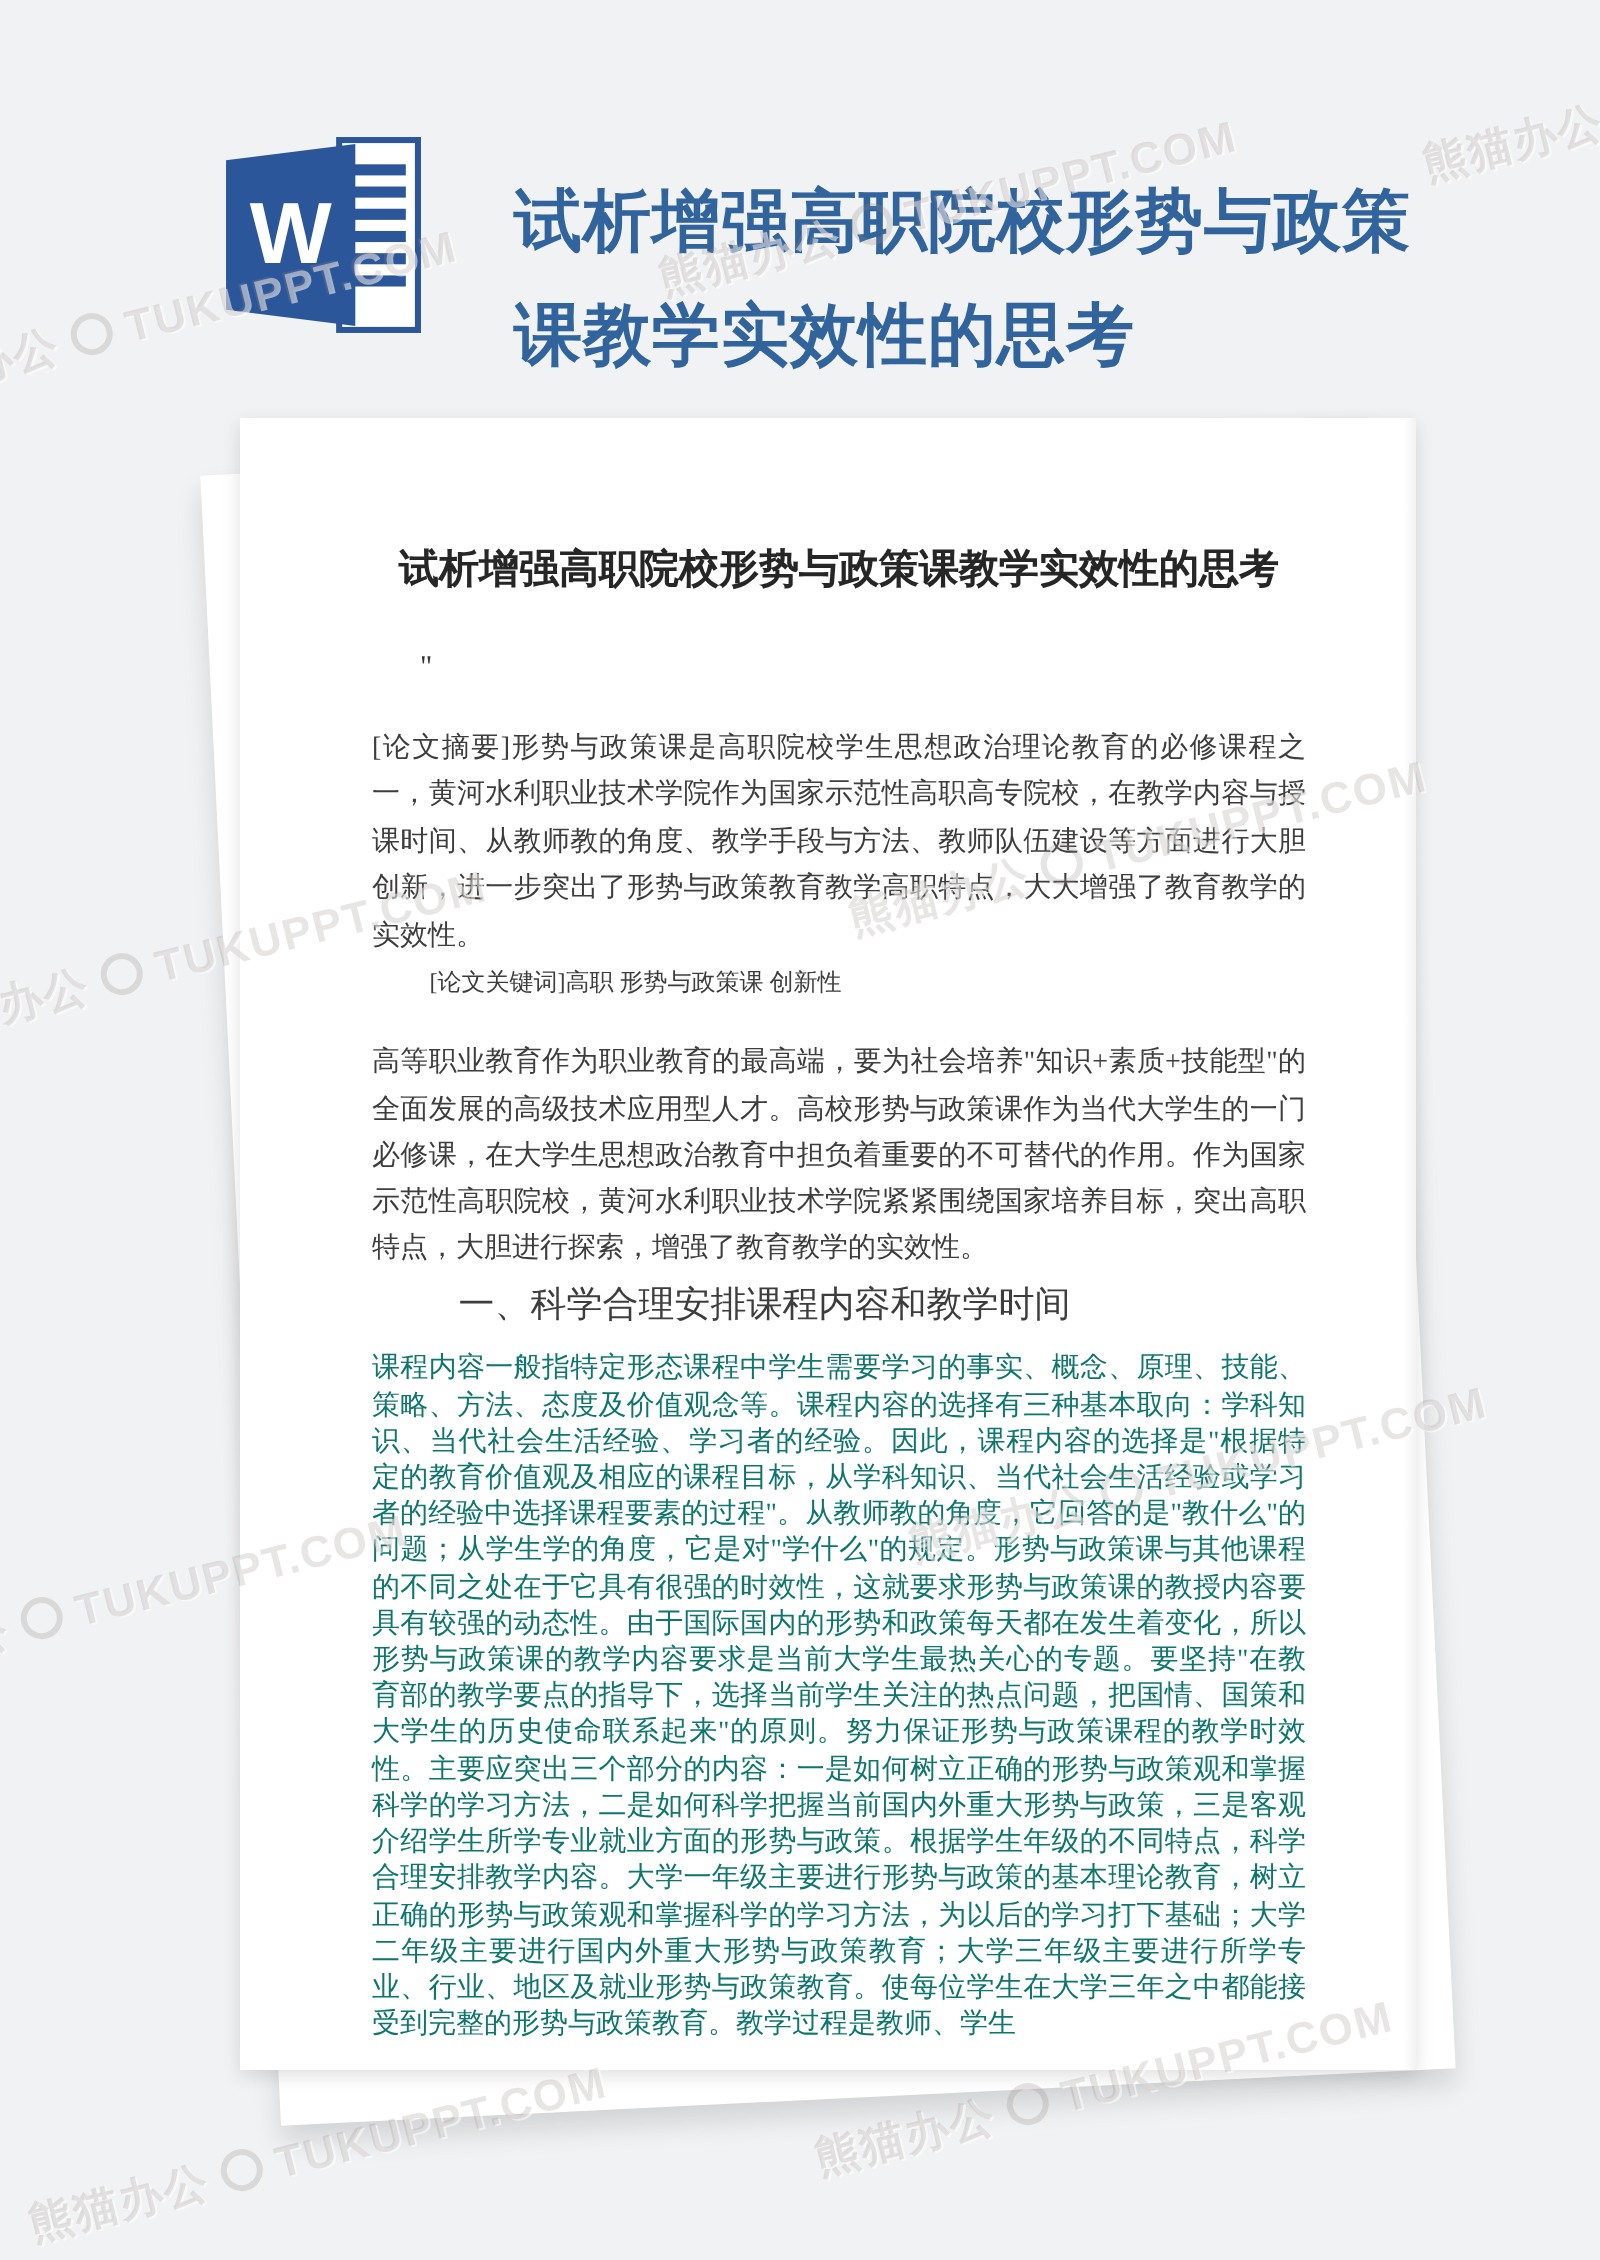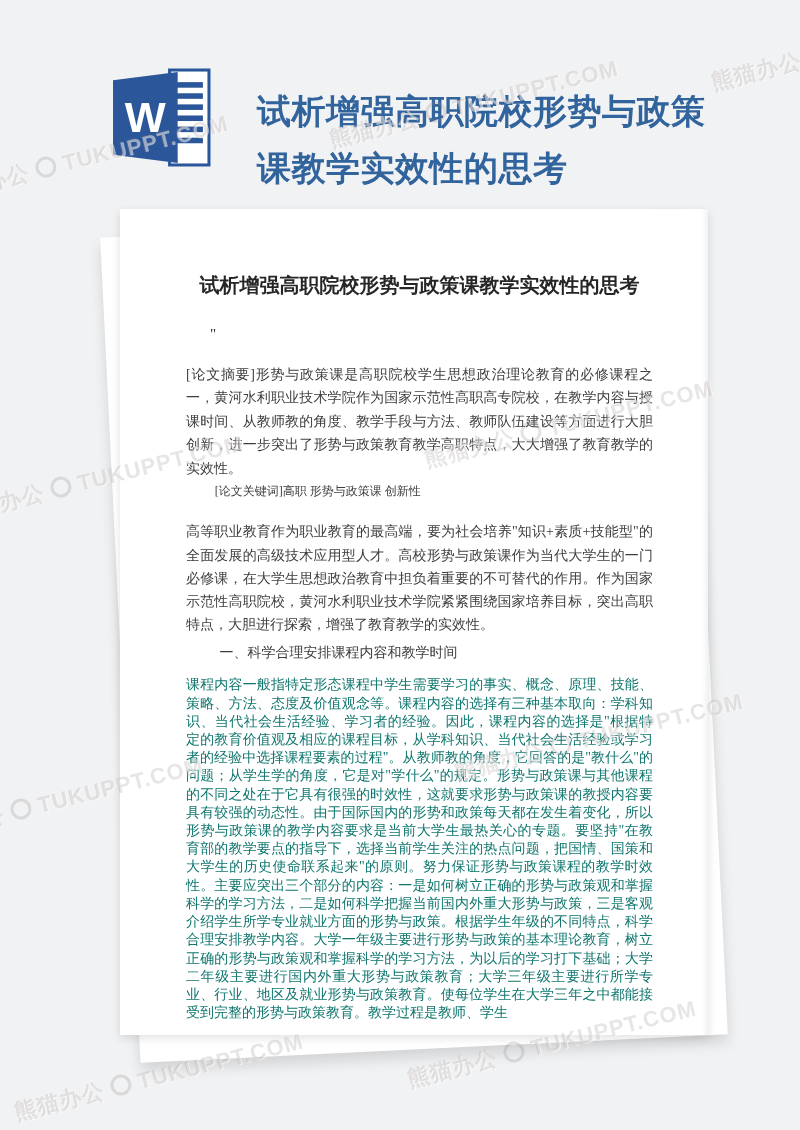--- a/index.html
+++ b/index.html
@@ -44,21 +44,21 @@
   .abstract {
     margin:20px 0 0 0; font-size:14px; line-height:23.4px;
     text-align:justify; color:#3d3d3d;
   }
   .keywords { margin:0; font-size:12px; line-height:23.4px; text-indent:2.4em; color:#3d3d3d; }
   .para-intro {
     margin:17px 0 0 0; font-size:14px; line-height:23.2px;
     text-align:justify; color:#3d3d3d;
   }
   .section-heading {
-    margin:5px 0 0 0; font-size:14px; line-height:23px;
+    margin:5px 0 0 0; font-size:18px; line-height:23px;
     text-indent:2.4em; font-weight:normal; color:#3d3d3d;
   }
   .body-para {
     margin:12px 0 0 0; font-size:14px; line-height:18.2px;
     text-align:justify; color:#0f766e;
   }
 
   
   .wm {
     position:absolute; white-space:nowrap; z-index:5; pointer-events:none;

